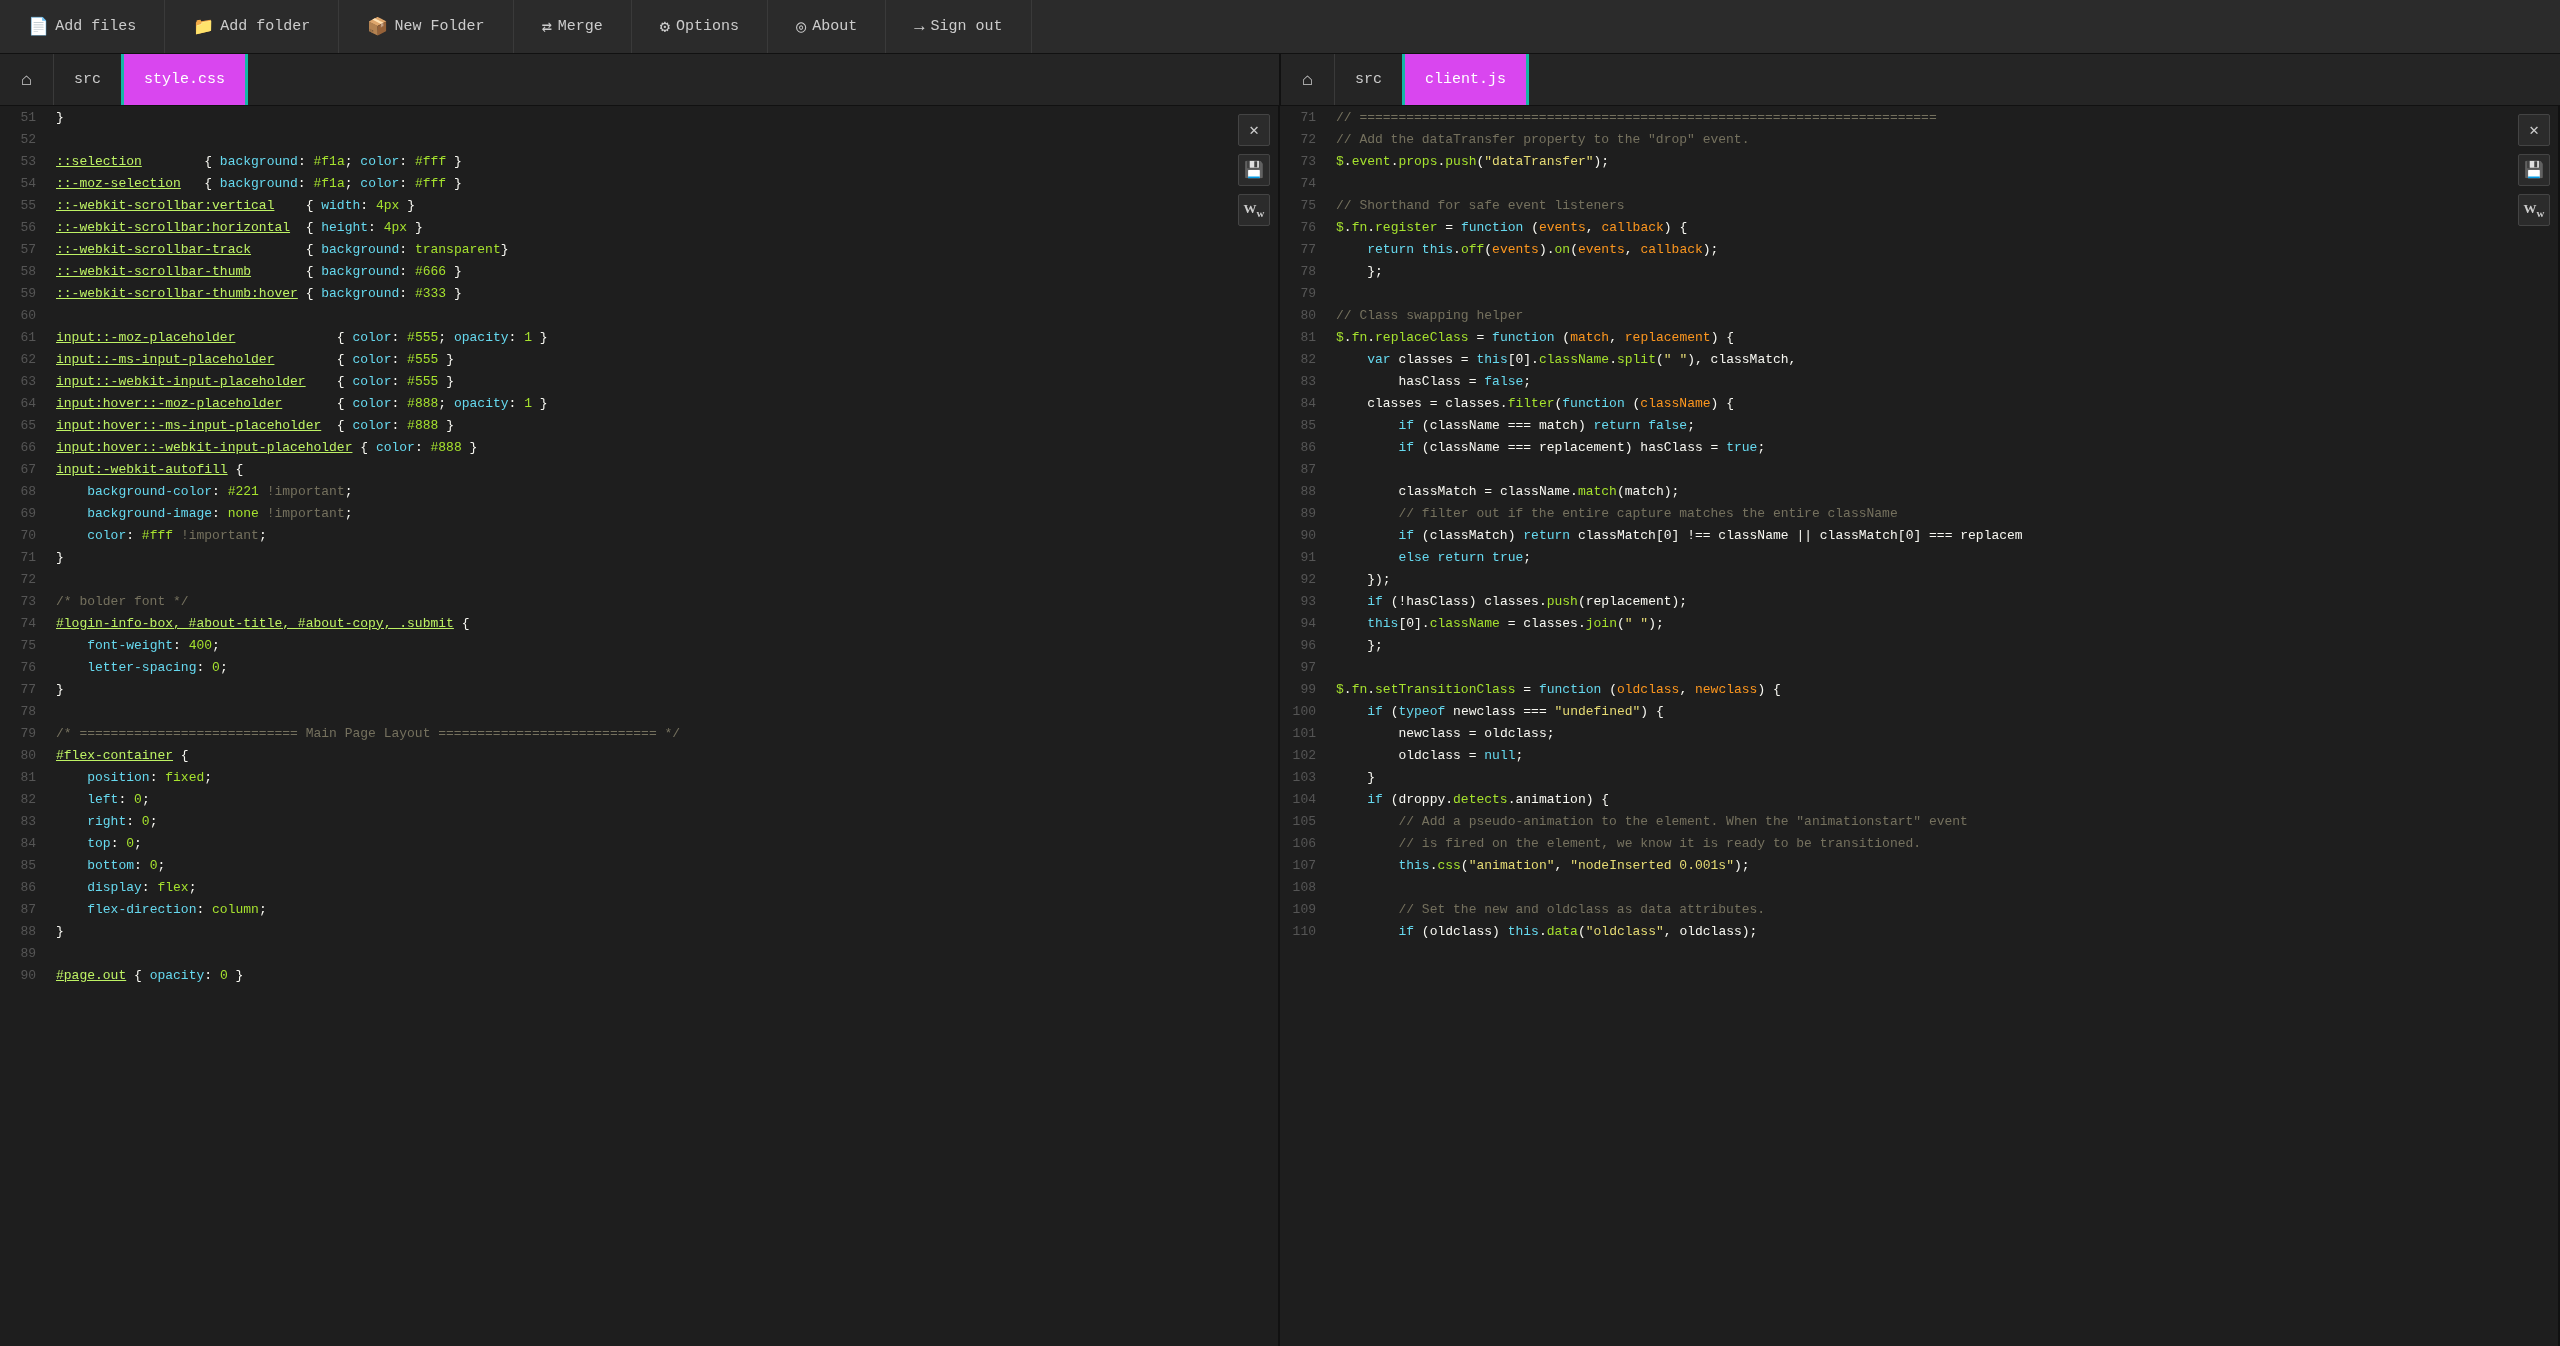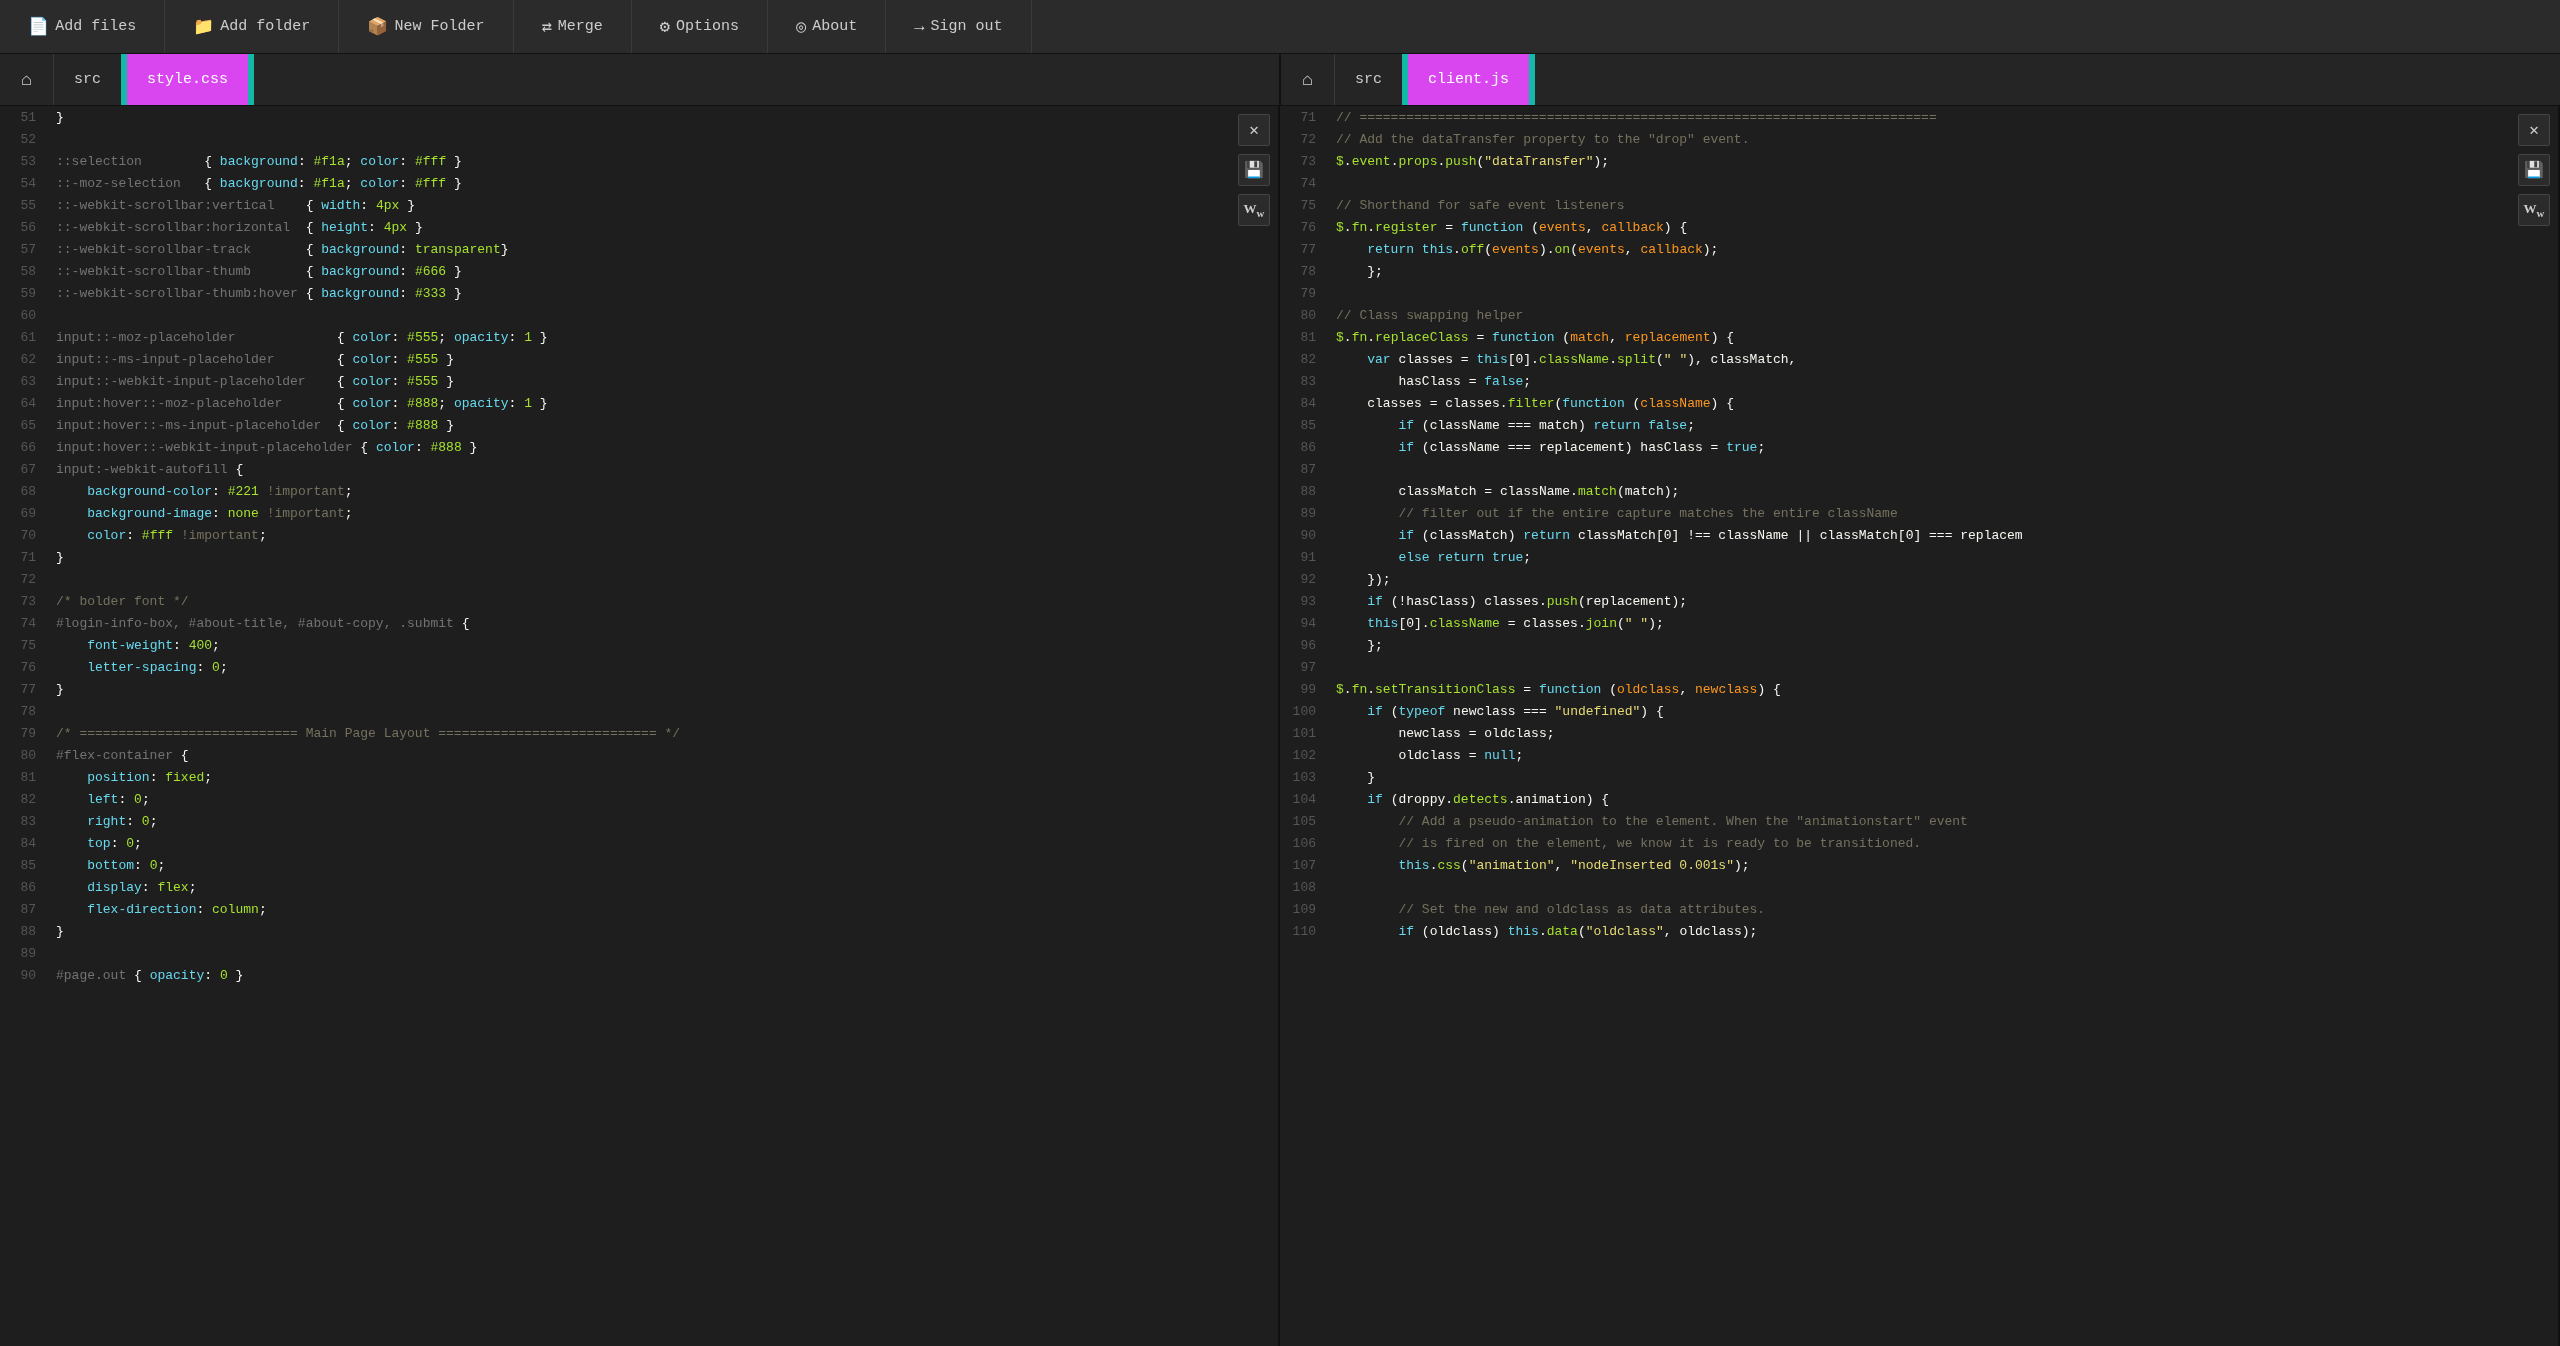--- a/index.html
+++ b/index.html
@@ -39,21 +39,21 @@
     }
     .tab {
       display: flex;
       align-items: center;
       gap: 8px;
       padding: 0 20px;
       height: 100%;
       color: #ccc;
       font-size: 15px;
       cursor: pointer;
-      border-right: 6px solid #14b8a6;
+      border-right: 3px solid #14b8a6;
     }
     .tab.active { background: #d946ef; color: #fff; }
 
     
     .main {
       display: flex;
       height: calc(1346px - 54px - 52px);
     }
 
     
@@ -119,21 +119,21 @@
       display: table-cell;
       padding-left: 8px;
       padding-right: 80px;
       white-space: pre;
       font-size: 13px;
       vertical-align: middle;
       color: #ccc;
     }
 
     
-    .c-selector { color: #737373; }
+    .c-selector { color: #bef264; text-decoration: underline; }
     .c-prop { color: #66d9ef; }
     .c-value { color: #a6e22e; }
     .c-comment { color: #75715e; }
     .c-bracket { color: #f8f8f2; }
     .c-punct { color: #f8f8f2; }
     .c-green { color: #a6e22e; }
     .c-orange { color: #fd971f; }
     .c-white { color: #f8f8f2; }
     .c-js-str { color: #e6db74; }
     .c-js-kw { color: #66d9ef; }

